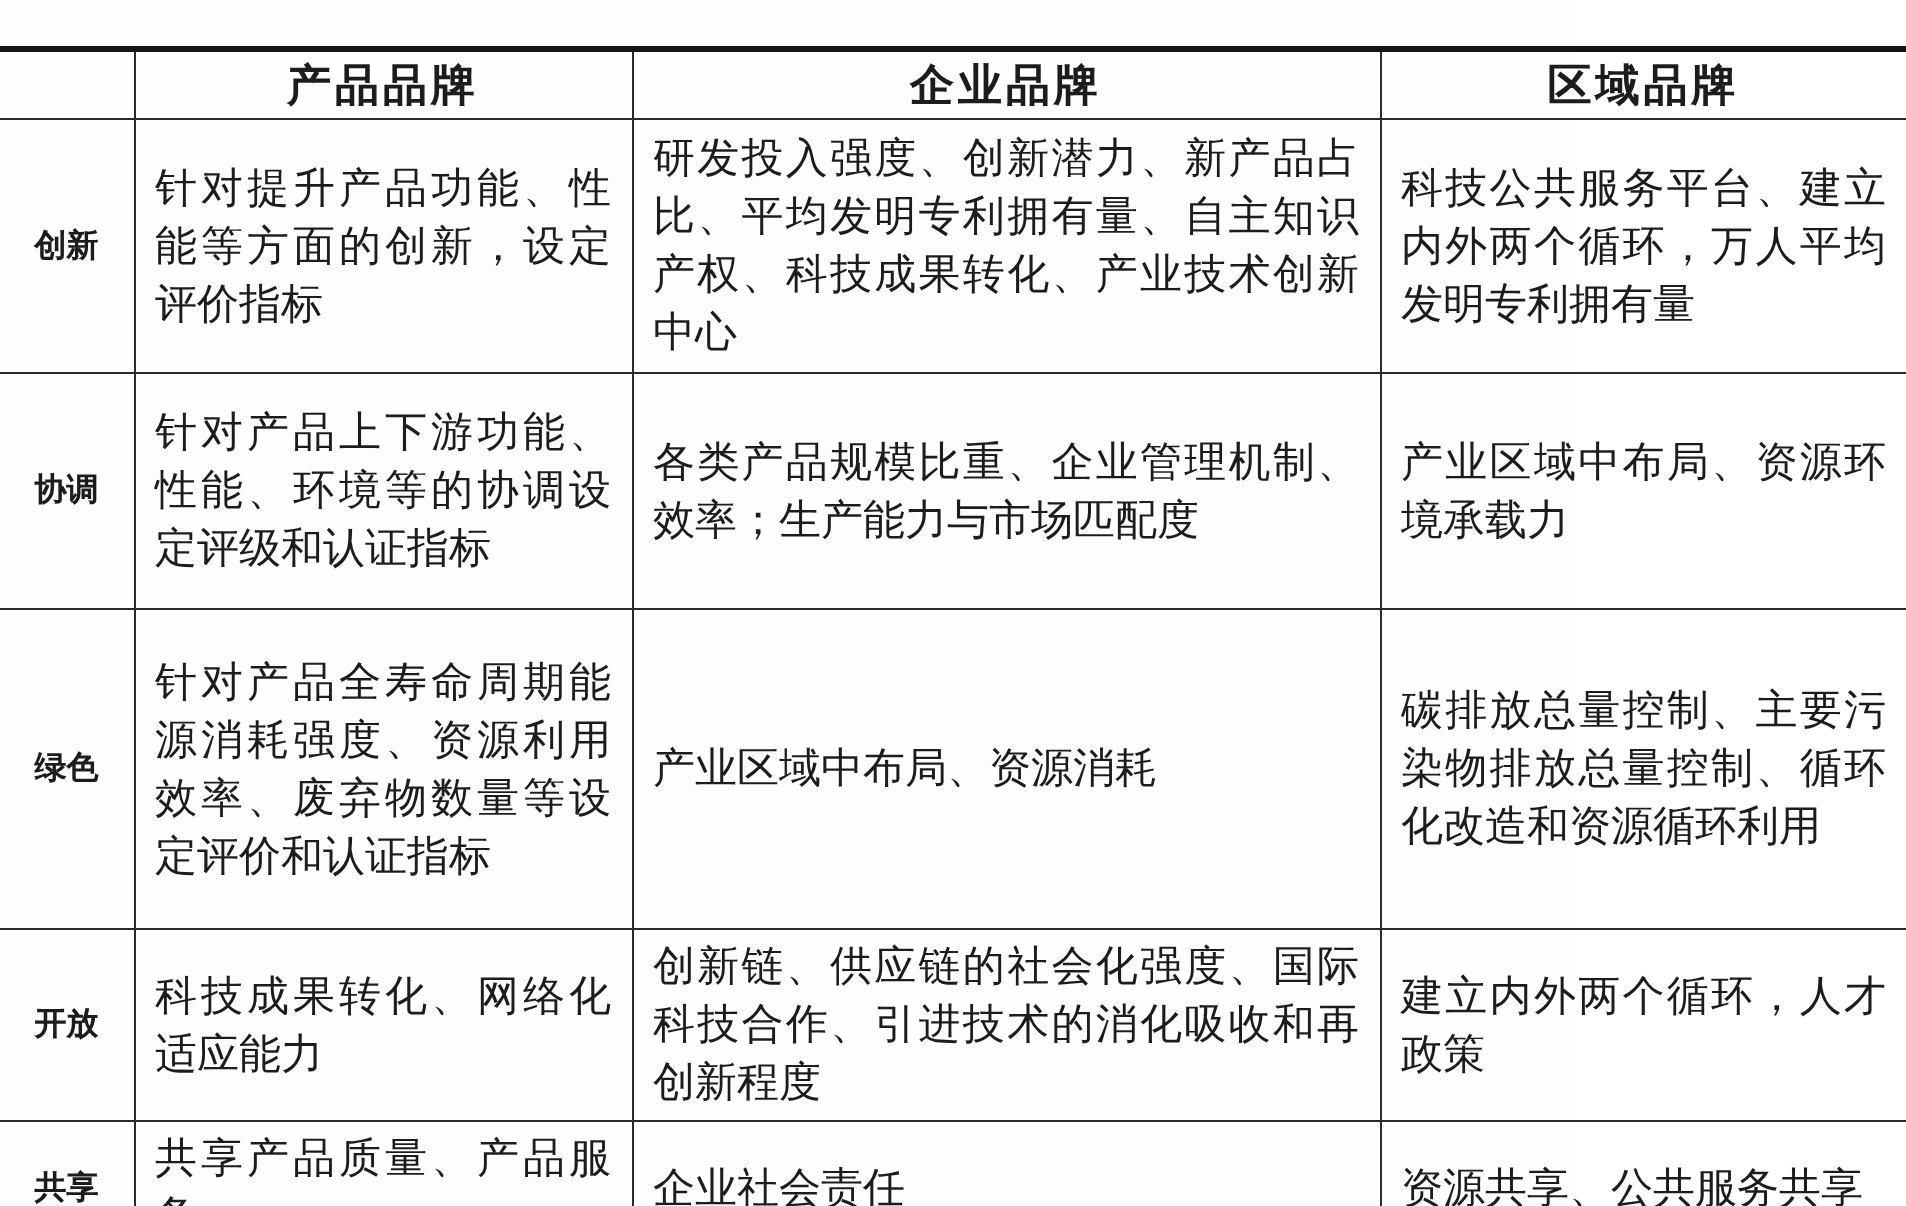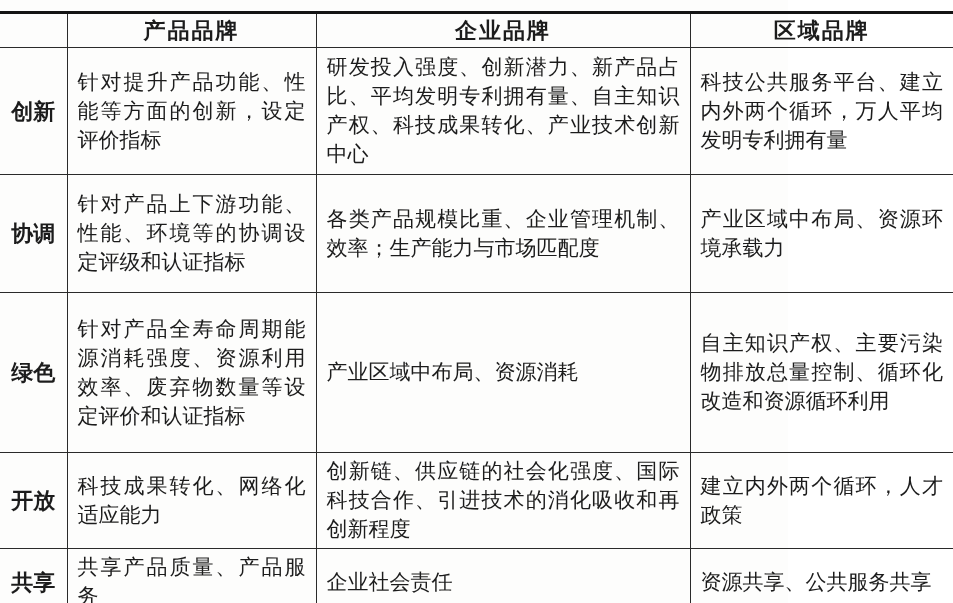--- a/index.html
+++ b/index.html
@@ -9,21 +9,21 @@
     width: 953px;
     height: 603px;
     overflow: hidden;
     font-family: "Liberation Serif", "DejaVu Serif", serif;
     color: #1c1c1c;
   }
   .page {
     width: 788px;
     height: 603px;
     box-sizing: border-box;
-    padding-top: 11px;
+    padding-top: 23px;
     background: #fdfdfc;
   }
   table.brand-table {
     width: 953px;
     border-collapse: collapse;
     table-layout: fixed;
     border-top: 3px solid #141414;
     border-bottom: 2px solid #141414;
     border-left: none;
     border-right: none;
@@ -51,21 +51,21 @@
   thead th {
     height: 31px;
     font-weight: bold;
     font-size: 22px;
     text-align: center;
     padding: 2px 6px;
     letter-spacing: 2px;
   }
   td.row-head {
     font-weight: bold;
-    font-size: 22px;
+    font-size: 16px;
     text-align: center;
     line-height: 31px;
     padding: 2px 4px;
   }
   td.body-cell {
     text-align: justify;
     text-justify: inter-ideograph;
   }
   tr.r-innovation  { height: 127px; }
   tr.r-coordination{ height: 118px; }
@@ -102,21 +102,21 @@
       <tr class="r-coordination">
         <td class="row-head">协调</td>
         <td class="body-cell">针对产品上下游功能、性能、环境等的协调设定评级和认证指标</td>
         <td class="body-cell">各类产品规模比重、企业管理机制、效率；生产能力与市场匹配度</td>
         <td class="body-cell">产业区域中布局、资源环境承载力</td>
       </tr>
       <tr class="r-green">
         <td class="row-head">绿色</td>
         <td class="body-cell">针对产品全寿命周期能源消耗强度、资源利用效率、废弃物数量等设定评价和认证指标</td>
         <td class="body-cell">产业区域中布局、资源消耗</td>
-        <td class="body-cell">自主知识产权、主要污染物排放总量控制、循环化改造和资源循环利用</td>
+        <td class="body-cell">碳排放总量控制、主要污染物排放总量控制、循环化改造和资源循环利用</td>
       </tr>
       <tr class="r-open">
         <td class="row-head">开放</td>
         <td class="body-cell">科技成果转化、网络化适应能力</td>
         <td class="body-cell">创新链、供应链的社会化强度、国际科技合作、引进技术的消化吸收和再创新程度</td>
         <td class="body-cell">建立内外两个循环，人才政策</td>
       </tr>
       <tr class="r-share">
         <td class="row-head">共享</td>
         <td class="body-cell">共享产品质量、产品服务</td>

